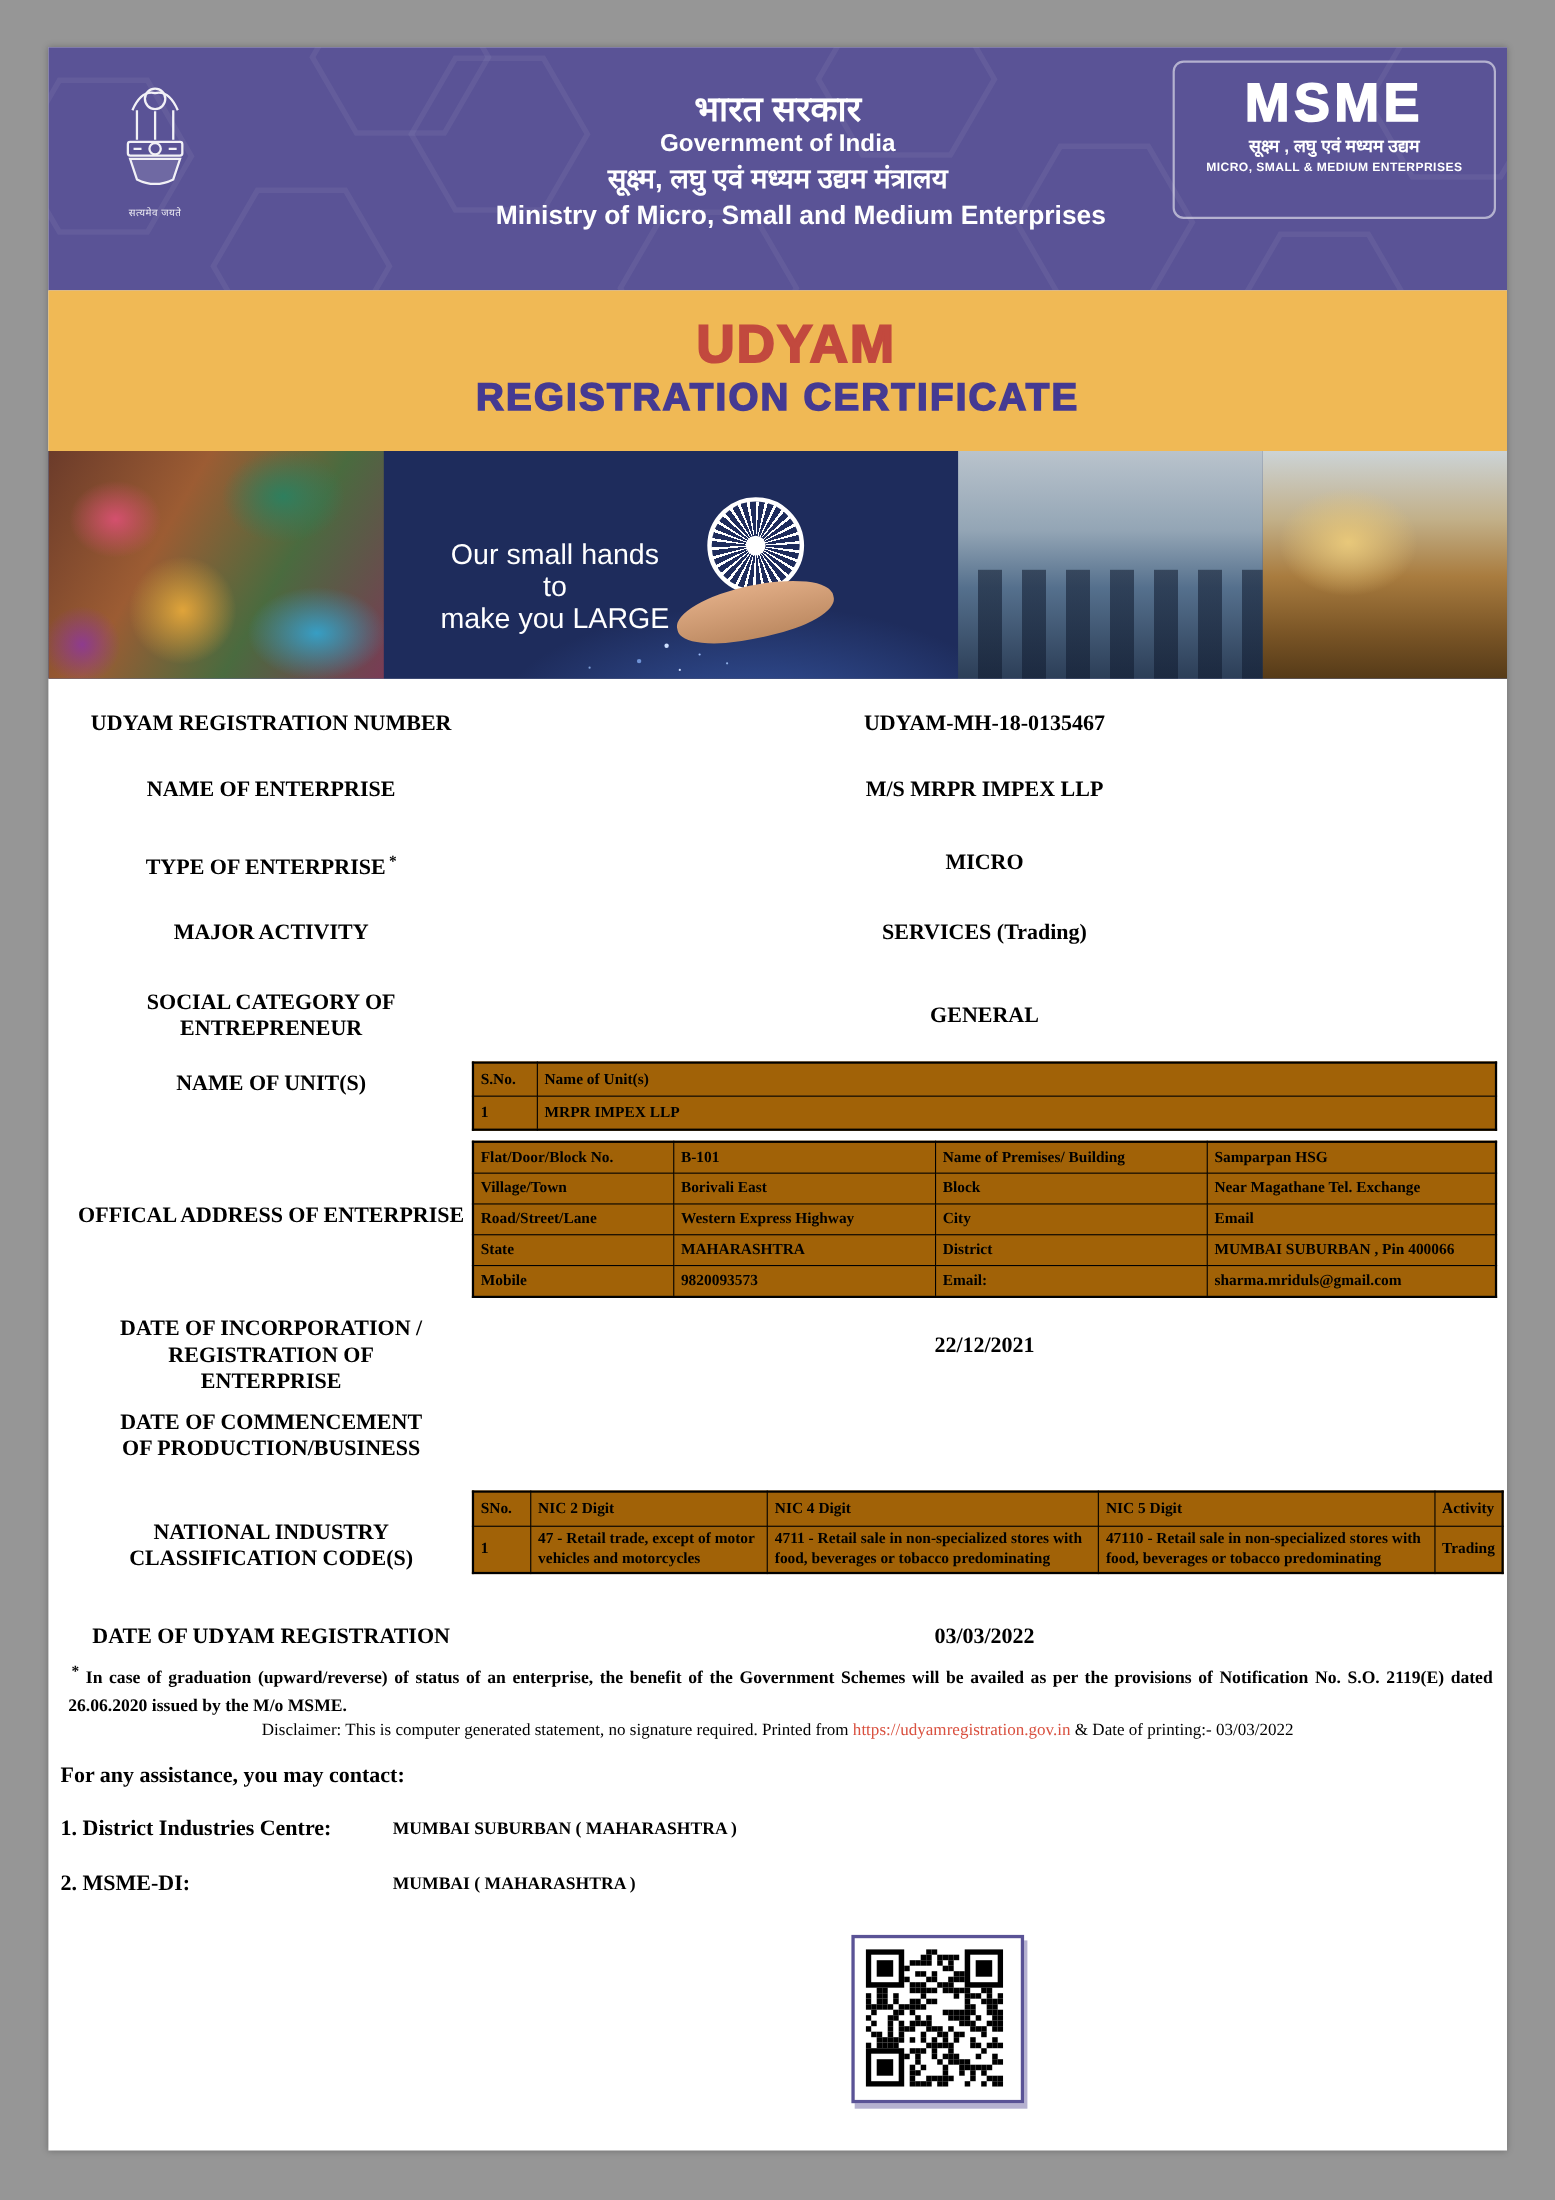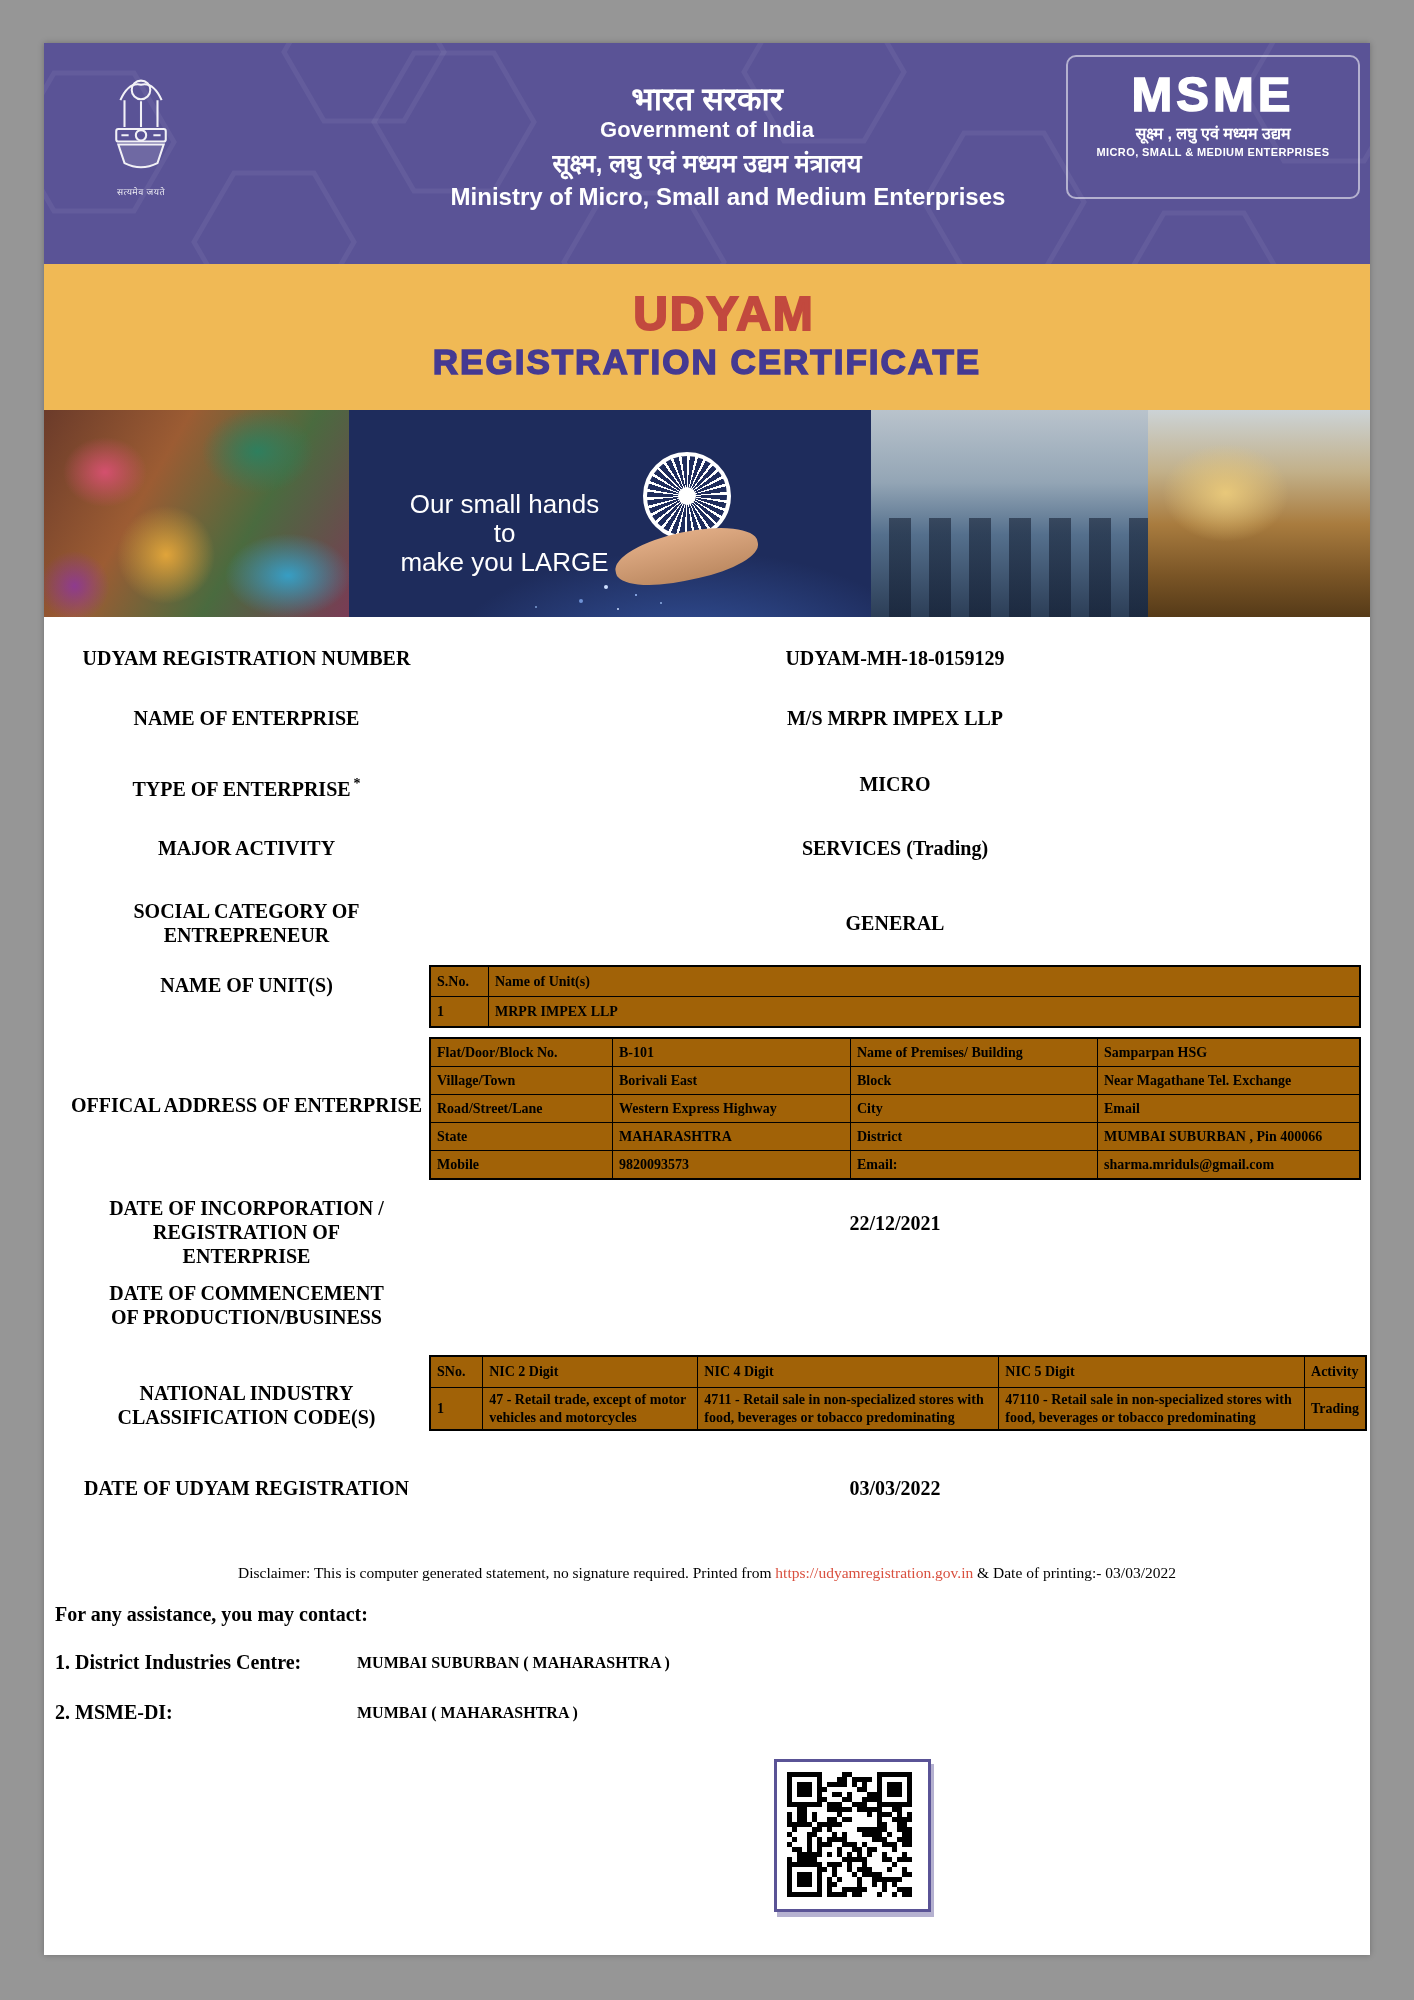--- a/index.html
+++ b/index.html
@@ -160,21 +160,21 @@
       <div class="tagline">
         <div>Our small hands to</div>
         <div>make you LARGE</div>
       </div>
       <div class="wheel"></div>
       <div class="hand"></div>
       <div class="sparkle"></div>
     </div>
 
     <div class="f-label" style="top:603px"><span class="inner">UDYAM REGISTRATION NUMBER</span></div>
-    <div class="f-value" style="top:603px">UDYAM-MH-18-0159129</div>
+    <div class="f-value" style="top:603px">UDYAM-MH-18-0135467</div>
 
     <div class="f-label" style="top:663px"><span class="inner">NAME OF ENTERPRISE</span></div>
     <div class="f-value" style="top:663px">M/S MRPR IMPEX LLP</div>
 
     <div class="f-label" style="top:729px"><span class="inner"><span>TYPE OF ENTERPRISE</span><sup class="ast">*</sup></span></div>
     <div class="f-value" style="top:729px">MICRO</div>
 
     <div class="f-label" style="top:793px"><span class="inner">MAJOR ACTIVITY</span></div>
     <div class="f-value" style="top:793px">SERVICES (Trading)</div>
 
@@ -253,20 +253,24 @@
         <td>4711 - Retail sale in non-specialized stores with food, beverages or tobacco predominating</td>
         <td>47110 - Retail sale in non-specialized stores with food, beverages or tobacco predominating</td>
         <td>Trading</td>
       </tr>
     </tbody>
       </table>
 
     <div class="f-label" style="top:1433px"><span class="inner">DATE OF UDYAM REGISTRATION</span></div>
     <div class="f-value" style="top:1433px">03/03/2022</div>
 
+    <div class="footnote">
+      <sup class="ast">*</sup>
+      <span>In case of graduation (upward/reverse) of status of an enterprise, the benefit of the Government Schemes will be availed as per the provisions of Notification No. S.O. 2119(E) dated 26.06.2020 issued by the M/o MSME.</span>
+    </div>
 
     <div class="disclaimer">
       <span>Disclaimer: This is computer generated statement, no signature required. Printed from </span><a href="#">https://udyamregistration.gov.in</a><span> &amp; Date of printing:- 03/03/2022</span>
     </div>
 
     <div class="assist-h">For any assistance, you may contact:</div>
     <div class="assist-row" style="top:1608px">
       <span class="al">1. District Industries Centre:</span>
       <span class="av">MUMBAI SUBURBAN ( MAHARASHTRA )</span>
     </div>

